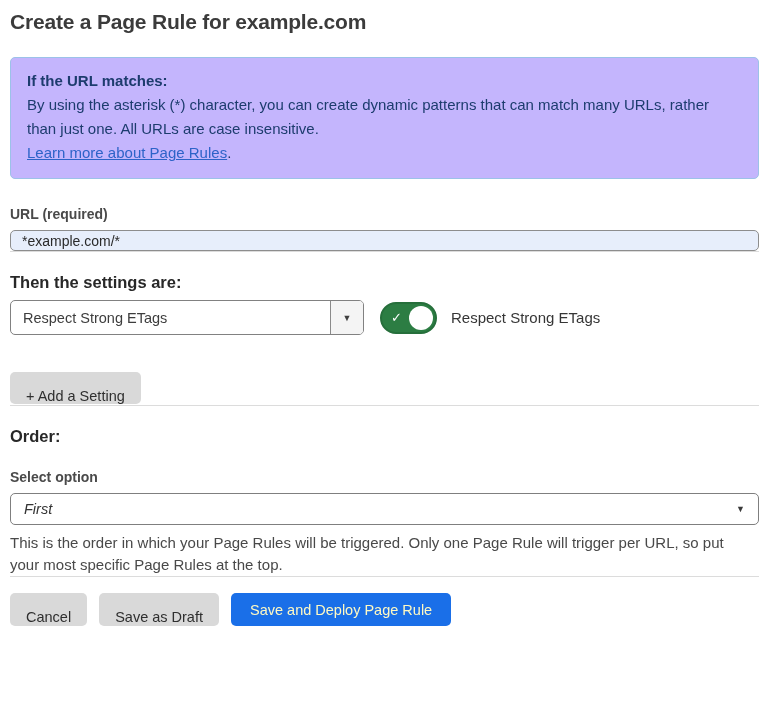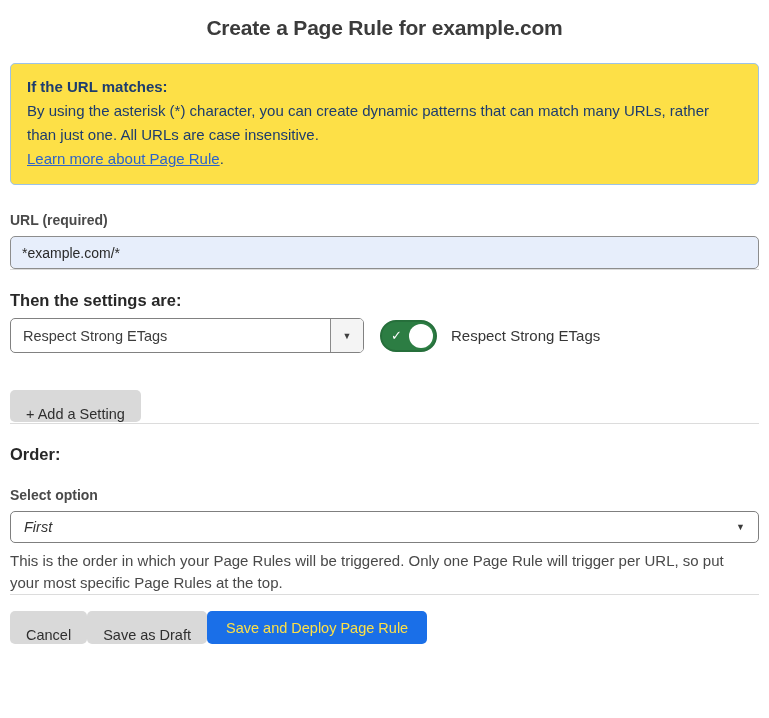--- a/index.html
+++ b/index.html
@@ -14,26 +14,25 @@
   }
   .page {
     padding: 8px 10px 0 10px;
     width: 769px;
   }
   .page-title {
     font-size: 21px;
     font-weight: 700;
     color: #3b3b3b;
     letter-spacing: -0.2px;
-    margin: 8px 0 0 0;
-    text-align: center;
+    margin: 2px 0 0 0;
   }
   .info-box {
     margin-top: 23px;
-    background: #fde047;
+    background: #c4b5fd;
     border: 1px solid #9cc2e8;
     border-radius: 5px;
     padding: 11px 16px 13px 16px;
     color: #1d3c6e;
     font-size: 15px;
     line-height: 24px;
   }
   .info-heading { font-weight: 700; }
   .info-link {
     color: #2d63c8;
@@ -42,21 +41,21 @@
   }
   .field-label {
     margin-top: 27px;
     font-size: 14px;
     color: #4a4a4a;
     font-weight: bold;
   }
   .url-input {
     margin-top: 8px;
     width: 100%;
-    height: 33px;
+    height: 21px;
     background: #e7eefb;
     border: 1px solid #8d8d8d;
     border-radius: 5px;
     padding: 0 11px;
     font-size: 14px;
     color: #2a2a2a;
     font-family: "Liberation Sans", sans-serif;
     outline: none;
   }
   hr.divider {
@@ -154,21 +153,21 @@
     font-size: 14.5px;
     padding: 16px 16px;
     cursor: pointer;
   }
   .btn-gray {
     background: #d9d9d9;
     color: #2f2f2f;
   }
   .btn-primary {
     background: #1a6fe8;
-    color: #fde047;
+    color: #fef9c3;
     padding: 8px 19px;
   }
   .add-setting-btn { margin-top: 37px; display: inline-block; height: 31px; }
   .order-select {
     margin-top: 8px;
     width: 100%;
     height: 32px;
     border: 1px solid #7f7f7f;
     border-radius: 5px;
     display: flex;
@@ -188,33 +187,34 @@
   .help-text {
     margin-top: 7px;
     font-size: 15px;
     color: #494949;
     line-height: 22px;
     max-width: 740px;
   }
   .footer-row {
     margin-top: 16px;
     display: flex;
+    gap: 12px;
   }
 </style>
 </head>
 <body>
 
 <div class="page">
 
   <h1 class="page-title">Create a Page Rule for example.com</h1>
 
   <div class="info-box">
     <div class="info-heading">If the URL matches:</div>
     <div class="info-body">By using the asterisk (*) character, you can create dynamic patterns that can match many URLs, rather than just one. All URLs are case insensitive.</div>
-    <div><span class="info-link">Learn more about Page Rule</span><span>.</span></div>
+    <div><span class="info-link">Learn more about Page Rules</span><span>.</span></div>
   </div>
 
   <div class="field-label">URL (required)</div>
   <input class="url-input" type="text" value="*example.com/*" style="">
 
   <hr class="divider divider-1">
 
   <h2 class="section-heading">Then the settings are:</h2>
 
 

